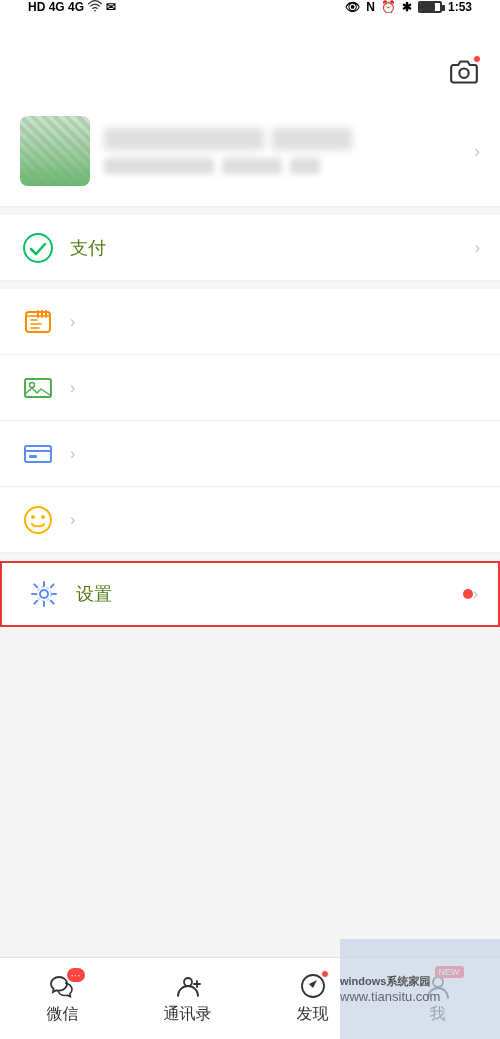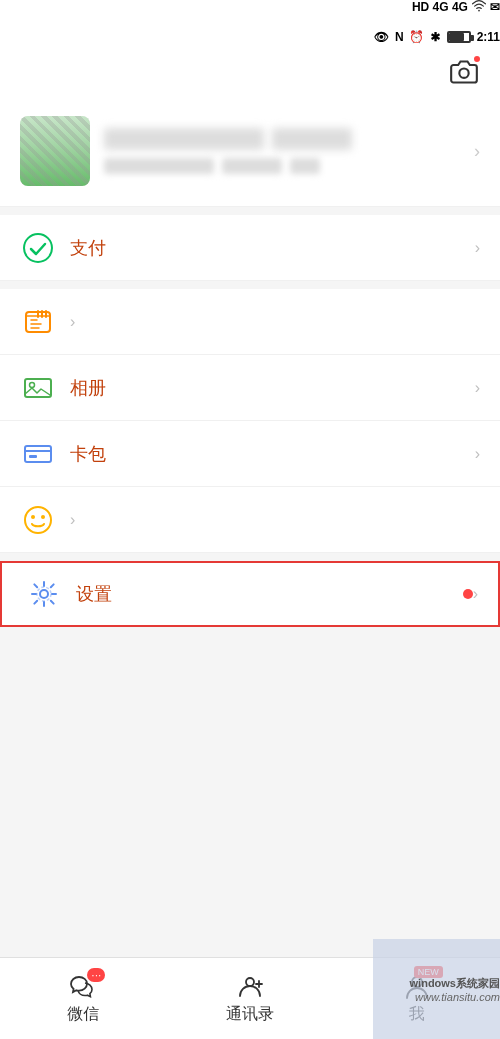--- a/index.html
+++ b/index.html
@@ -10,26 +10,25 @@
       background: #f5f5f5;
       overflow: hidden;
       position: relative;
     }
 
     
     .status-bar {
       height: 44px;
       background: #fff;
       display: flex;
-      align-items: flex-end;
+      align-items: flex-start;
       justify-content: space-between;
-      padding: 0 0;
+      padding: 0 28px;
       font-size: 13px;
       font-weight: 600;
-      flex-direction: column;
     }
     .status-left {
       display: flex;
       align-items: center;
       gap: 4px;
       font-size: 12px;
       font-weight: bold;
     }
     .status-right {
       display: flex;
@@ -187,21 +186,21 @@
       height: 36px;
       display: flex;
       align-items: center;
       justify-content: center;
       margin-right: 14px;
       flex-shrink: 0;
     }
     .menu-label {
       flex: 1;
       font-size: 18px;
-      color: #c2410c;
+      color: #4d7c0f;
       font-weight: 400;
     }
     .menu-arrow {
       color: #c0c0c0;
       font-size: 16px;
     }
     .menu-dot {
       width: 10px;
       height: 10px;
       background: #f44;
@@ -285,34 +284,34 @@
       font-weight: normal;
       padding: 1px 4px;
       border-radius: 3px;
     }
 
     
     .watermark {
       position: absolute;
       bottom: 0;
       right: 0;
-      width: 127px;
+      width: 160px;
       height: 100px;
       background: rgba(200,210,230,0.7);
       display: flex;
       flex-direction: column;
-      align-items: flex-end;
+      align-items: flex-start;
       justify-content: center;
       font-size: 10px;
       color: #555;
       pointer-events: none;
       z-index: 10;
     }
     .watermark-text1 { font-size: 11px; font-weight: bold; }
-    .watermark-text2 { font-size: 11px; color: #666; font-style: italic; }
+    .watermark-text2 { font-size: 13px; color: #666; }
   </style>
 </head>
 <body>
 
 <div class="status-bar">
   <div class="status-left">
     <span>HD 4G 4G</span>
     <svg width="14" height="14" viewBox="0 0 24 24" fill="none">
       <path d="M1 6.5C5.2 2.8 10.3 1 12 1s6.8 1.8 11 5.5" stroke="#333" stroke-width="2" stroke-linecap="round" fill="none"></path>
       <path d="M4.5 10.5C7.3 8 9.8 7 12 7s4.7 1 7.5 3.5" stroke="#333" stroke-width="2" stroke-linecap="round" fill="none"></path>
@@ -322,21 +321,21 @@
     <span>✉</span>
   </div>
   <div class="status-right">
     <span>👁</span>
     <span>N</span>
     <span>⏰</span>
     <span>✱</span>
     <div class="battery-icon">
       <div class="battery-fill"></div>
     </div>
-    <span>2:11</span>
+    <span>1:53</span>
   </div>
 </div>
 
 <div class="camera-area" style="background:#fff;">
   <div class="camera-btn">
     <svg viewBox="0 0 24 24" fill="none" stroke="#333" stroke-width="1.8">
       <path d="M23 19a2 2 0 0 1-2 2H3a2 2 0 0 1-2-2V8a2 2 0 0 1 2-2h4l2-3h6l2 3h4a2 2 0 0 1 2 2z"></path>
       <circle cx="12" cy="13" r="4"></circle>
     </svg>
     <div class="camera-dot"></div>
@@ -394,33 +393,31 @@
   </div>
 
   <div class="menu-item">
     <div class="menu-icon">
       <svg width="32" height="32" viewBox="0 0 32 32" fill="none">
         <rect x="3" y="7" width="26" height="18" rx="2" stroke="#4CAF50" stroke-width="2" fill="none"></rect>
         <circle cx="10" cy="13" r="2.5" stroke="#4CAF50" stroke-width="1.5" fill="none"></circle>
         <path d="M3 22l7-6 5 5 4-4 9 6" stroke="#4CAF50" stroke-width="1.5" stroke-linecap="round" stroke-linejoin="round"></path>
       </svg>
     </div>
-    <span class="menu-label">相册</span>
     <span class="menu-arrow">›</span>
   </div>
 
   <div class="menu-item">
     <div class="menu-icon">
       <svg width="32" height="32" viewBox="0 0 32 32" fill="none">
         <rect x="3" y="8" width="26" height="16" rx="2" stroke="#5B8DEF" stroke-width="2" fill="none"></rect>
         <path d="M3 13h26" stroke="#5B8DEF" stroke-width="2"></path>
         <rect x="7" y="17" width="8" height="3" rx="1" fill="#5B8DEF"></rect>
       </svg>
     </div>
-    <span class="menu-label">卡包</span>
     <span class="menu-arrow">›</span>
   </div>
 
   <div class="menu-item">
     <div class="menu-icon">
       <svg width="32" height="32" viewBox="0 0 32 32" fill="none">
         <circle cx="16" cy="16" r="13" stroke="#FFB300" stroke-width="2" fill="none"></circle>
         <circle cx="11" cy="13" r="2" fill="#FFB300"></circle>
         <circle cx="21" cy="13" r="2" fill="#FFB300"></circle>
         <path d="M10 20c1.5 3 10.5 3 12 0" stroke="#FFB300" stroke-width="2" stroke-linecap="round"></path>
@@ -463,20 +460,30 @@
     <div class="nav-icon">
       <svg width="28" height="28" viewBox="0 0 28 28" fill="none">
         <circle cx="14" cy="10" r="4" stroke="#333" stroke-width="1.8" fill="none"></circle>
         <path d="M4 24c0-5.5 4.5-10 10-10s10 4.5 10 10" stroke="#333" stroke-width="1.8" stroke-linecap="round" fill="none"></path>
         <path d="M20 12h6M23 9v6" stroke="#333" stroke-width="1.8" stroke-linecap="round"></path>
       </svg>
     </div>
     <span class="nav-label">通讯录</span>
   </div>
 
+  <div class="nav-item">
+    <div class="nav-icon">
+      <svg width="28" height="28" viewBox="0 0 28 28" fill="none">
+        <circle cx="14" cy="14" r="11" stroke="#333" stroke-width="1.8" fill="none"></circle>
+        <path d="M18 8l-4 8-4-4 8-4z" fill="#333"></path>
+      </svg>
+      <span class="nav-dot"></span>
+    </div>
+    <span class="nav-label">发现</span>
+  </div>
 
   <div class="nav-item">
     <div class="nav-icon">
       <svg width="28" height="28" viewBox="0 0 28 28" fill="none">
         <circle cx="14" cy="10" r="5" stroke="#333" stroke-width="1.8" fill="none"></circle>
         <path d="M4 26c0-5.5 4.5-10 10-10s10 4.5 10 10" stroke="#333" stroke-width="1.8" stroke-linecap="round" fill="none"></path>
       </svg>
       <span class="nav-new-badge">NEW</span>
     </div>
     <span class="nav-label">我</span>

